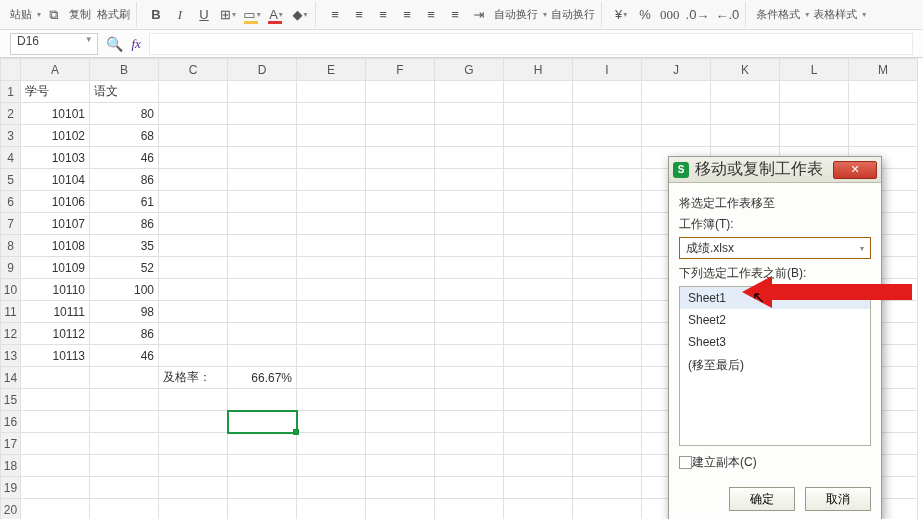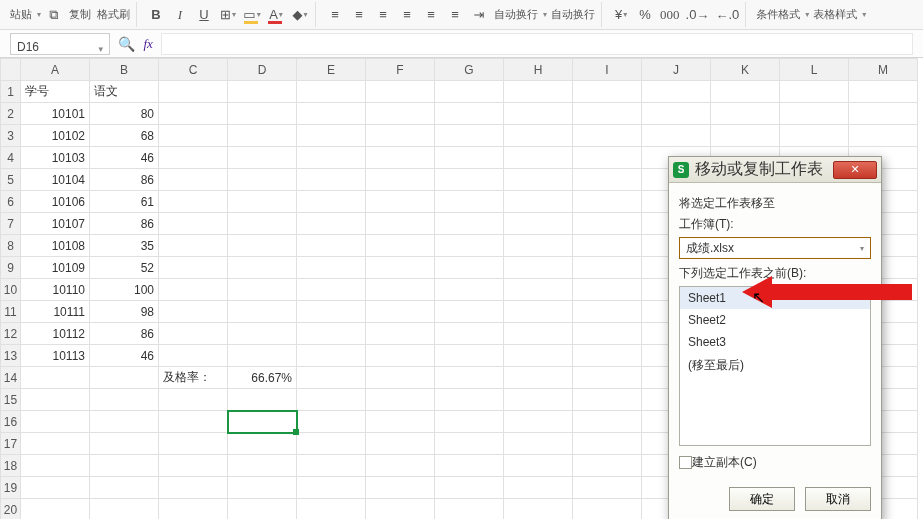--- a/index.html
+++ b/index.html
@@ -5,21 +5,21 @@
 * { box-sizing: border-box; margin: 0; padding: 0; font-family: "Microsoft YaHei", Arial, sans-serif; }
 body { background: #f4f4f4; width: 923px; height: 519px; overflow: hidden; position: relative; font-size: 12px; }
 
 .toolbar { display: flex; align-items: center; background: #f8f8f8; border-bottom: 1px solid #dcdcdc; padding: 2px 4px; gap: 4px; height: 30px; }
 .tool-group { display: flex; align-items: center; gap: 2px; padding: 0 4px; border-right: 1px solid #e0e0e0; height: 100%; }
 .tool-btn { display: inline-flex; align-items: center; justify-content: center; min-width: 22px; height: 22px; cursor: pointer; color: #555; font-size: 13px; padding: 0 2px; }
 .tool-btn-txt { font-size: 11px; color: #555; padding: 0 2px; cursor: pointer; }
 .dd { font-size: 8px; color: #888; margin-left: 1px; }
 
 .namebox-bar { display: flex; align-items: center; background: #fcfcfc; border-bottom: 1px solid #d4d4d4; height: 28px; padding: 2px 10px; gap: 8px; }
-.namebox { width: 100px; height: 22px; border: 1px solid #cfcfcf; background: #fff; display: flex; align-items: flex-end; padding: 0 6px; justify-content: space-between; font-size: 12px; color: #444; }
+.namebox { width: 88px; height: 22px; border: 1px solid #cfcfcf; background: #fff; display: flex; align-items: flex-start; padding: 0 6px; justify-content: space-between; font-size: 12px; color: #444; }
 .namebox .caret { font-size: 9px; color: #888; }
 .fx-icon { font-style: italic; font-family: serif; color: #4c1d95; font-size: 13px; }
 .magnify { color: #666; font-size: 14px; }
 .formula-input { flex: 1; height: 22px; border: 1px solid #e8e8e8; background: #fff; padding: 0 6px; font-size: 12px; }
 
 .sheet-wrap { position: relative; background: #fff; }
 table.grid { border-collapse: collapse; table-layout: fixed; }
 table.grid th, table.grid td { border: 1px solid #e0e0e0; height: 22px; font-size: 12px; color: #333; }
 table.grid th { background: #f1f1f1; font-weight: normal; color: #555; text-align: center; }
 th.corner { width: 20px; background: #f1f1f1; }

